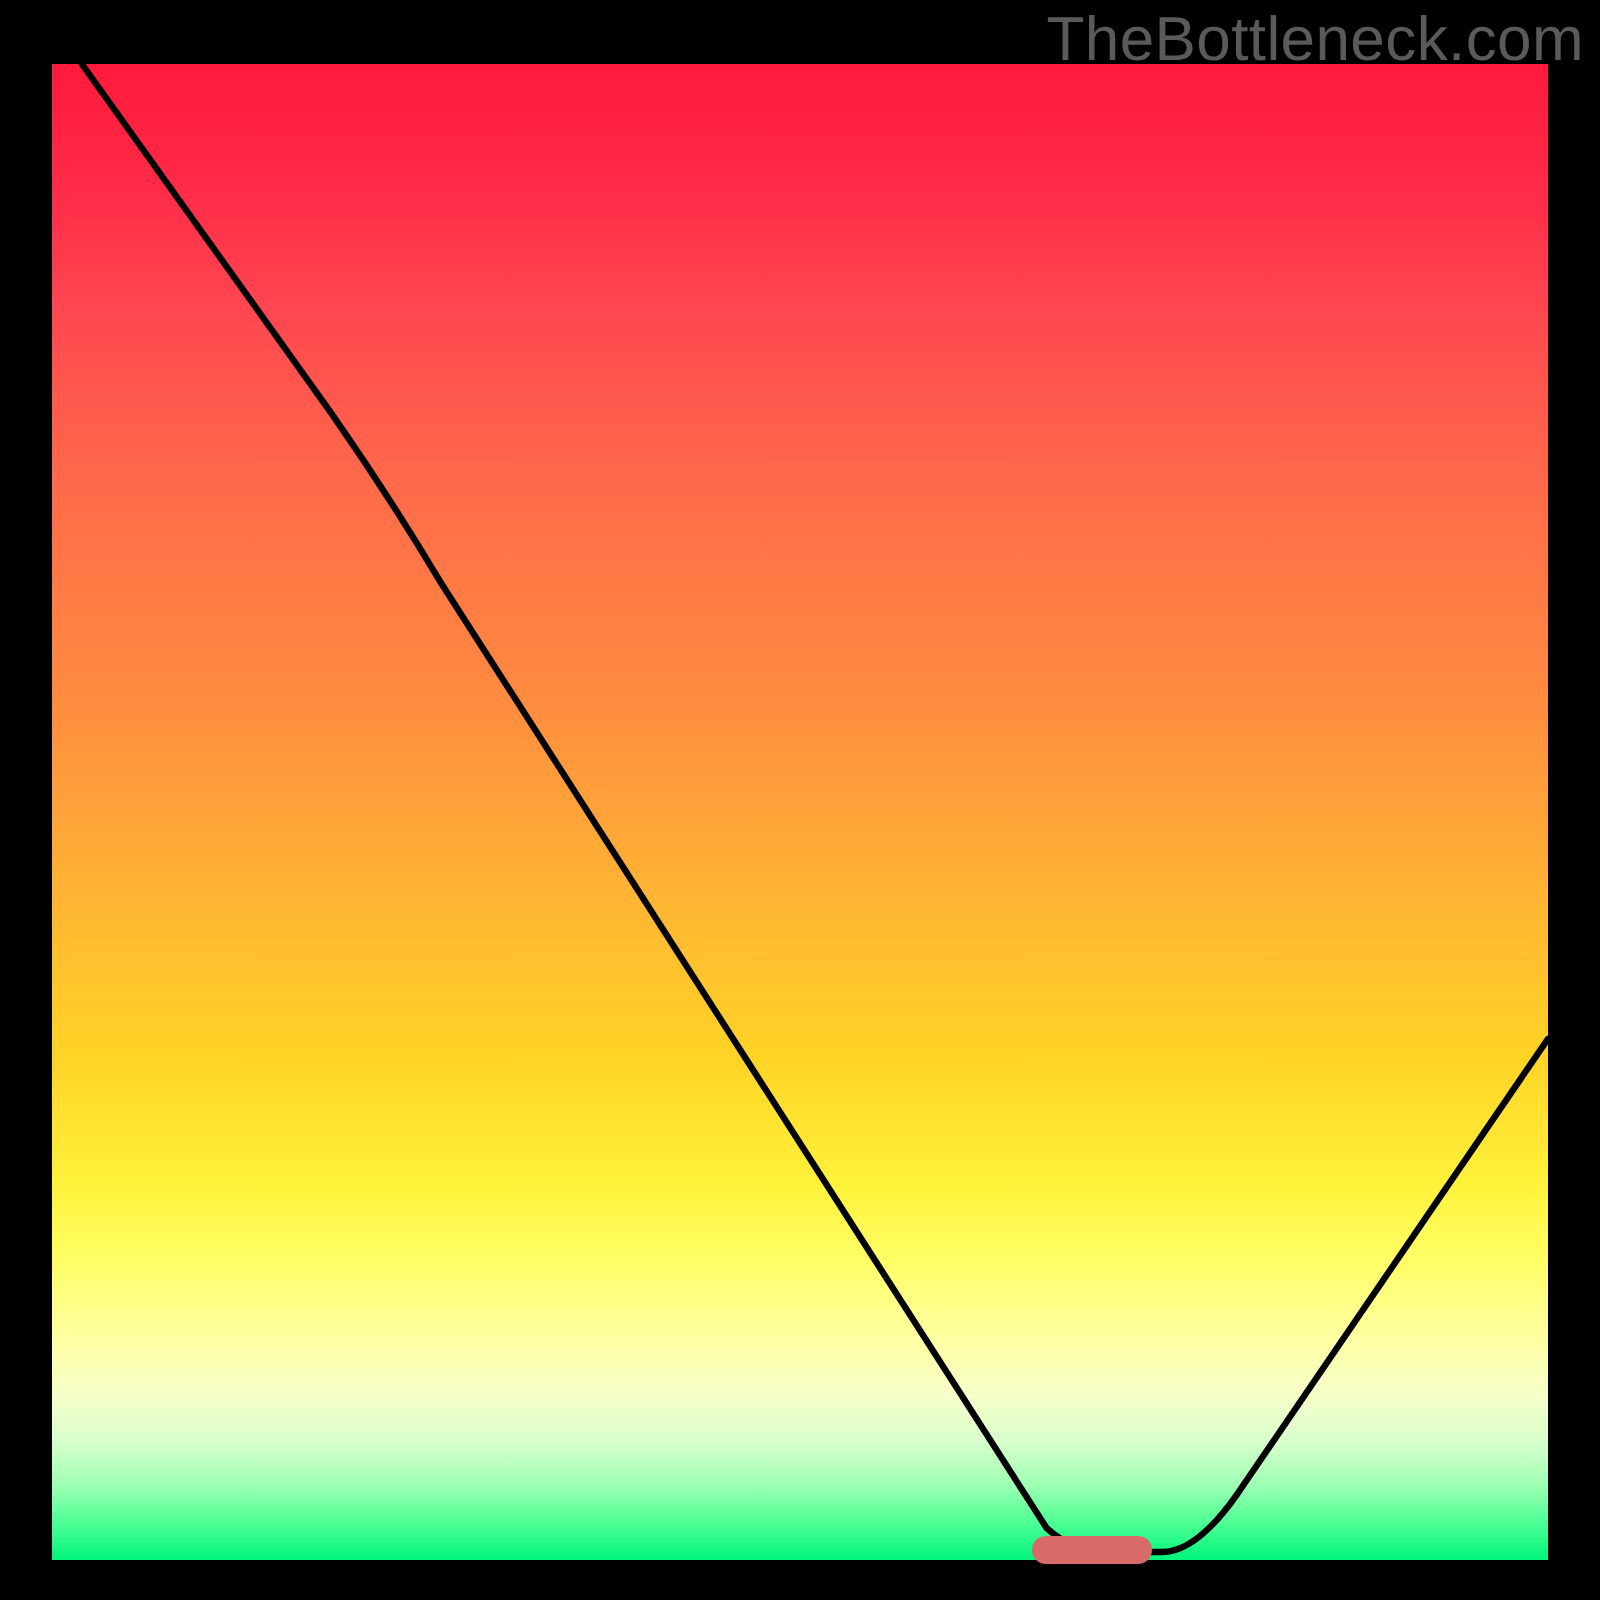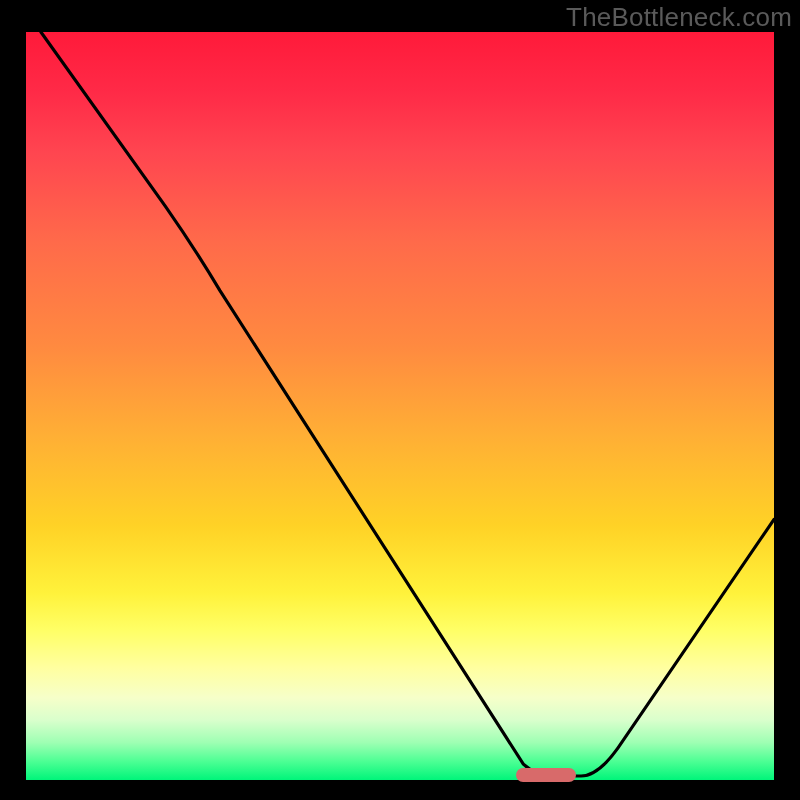--- a/index.html
+++ b/index.html
@@ -8,21 +8,21 @@
     position: relative;
     width: 800px;
     height: 800px;
     background: #000;
   }
   .watermark {
     position: absolute;
     top: 2px;
     right: 8px;
     font-family: Arial, Helvetica, sans-serif;
-    font-size: 26px;
+    font-size: 31px;
     font-weight: 500;
     color: #5a5a5a;
     letter-spacing: 0.2px;
     z-index: 10;
   }
   .plot {
     position: absolute;
     left: 24px;
     top: 30px;
     width: 752px;

